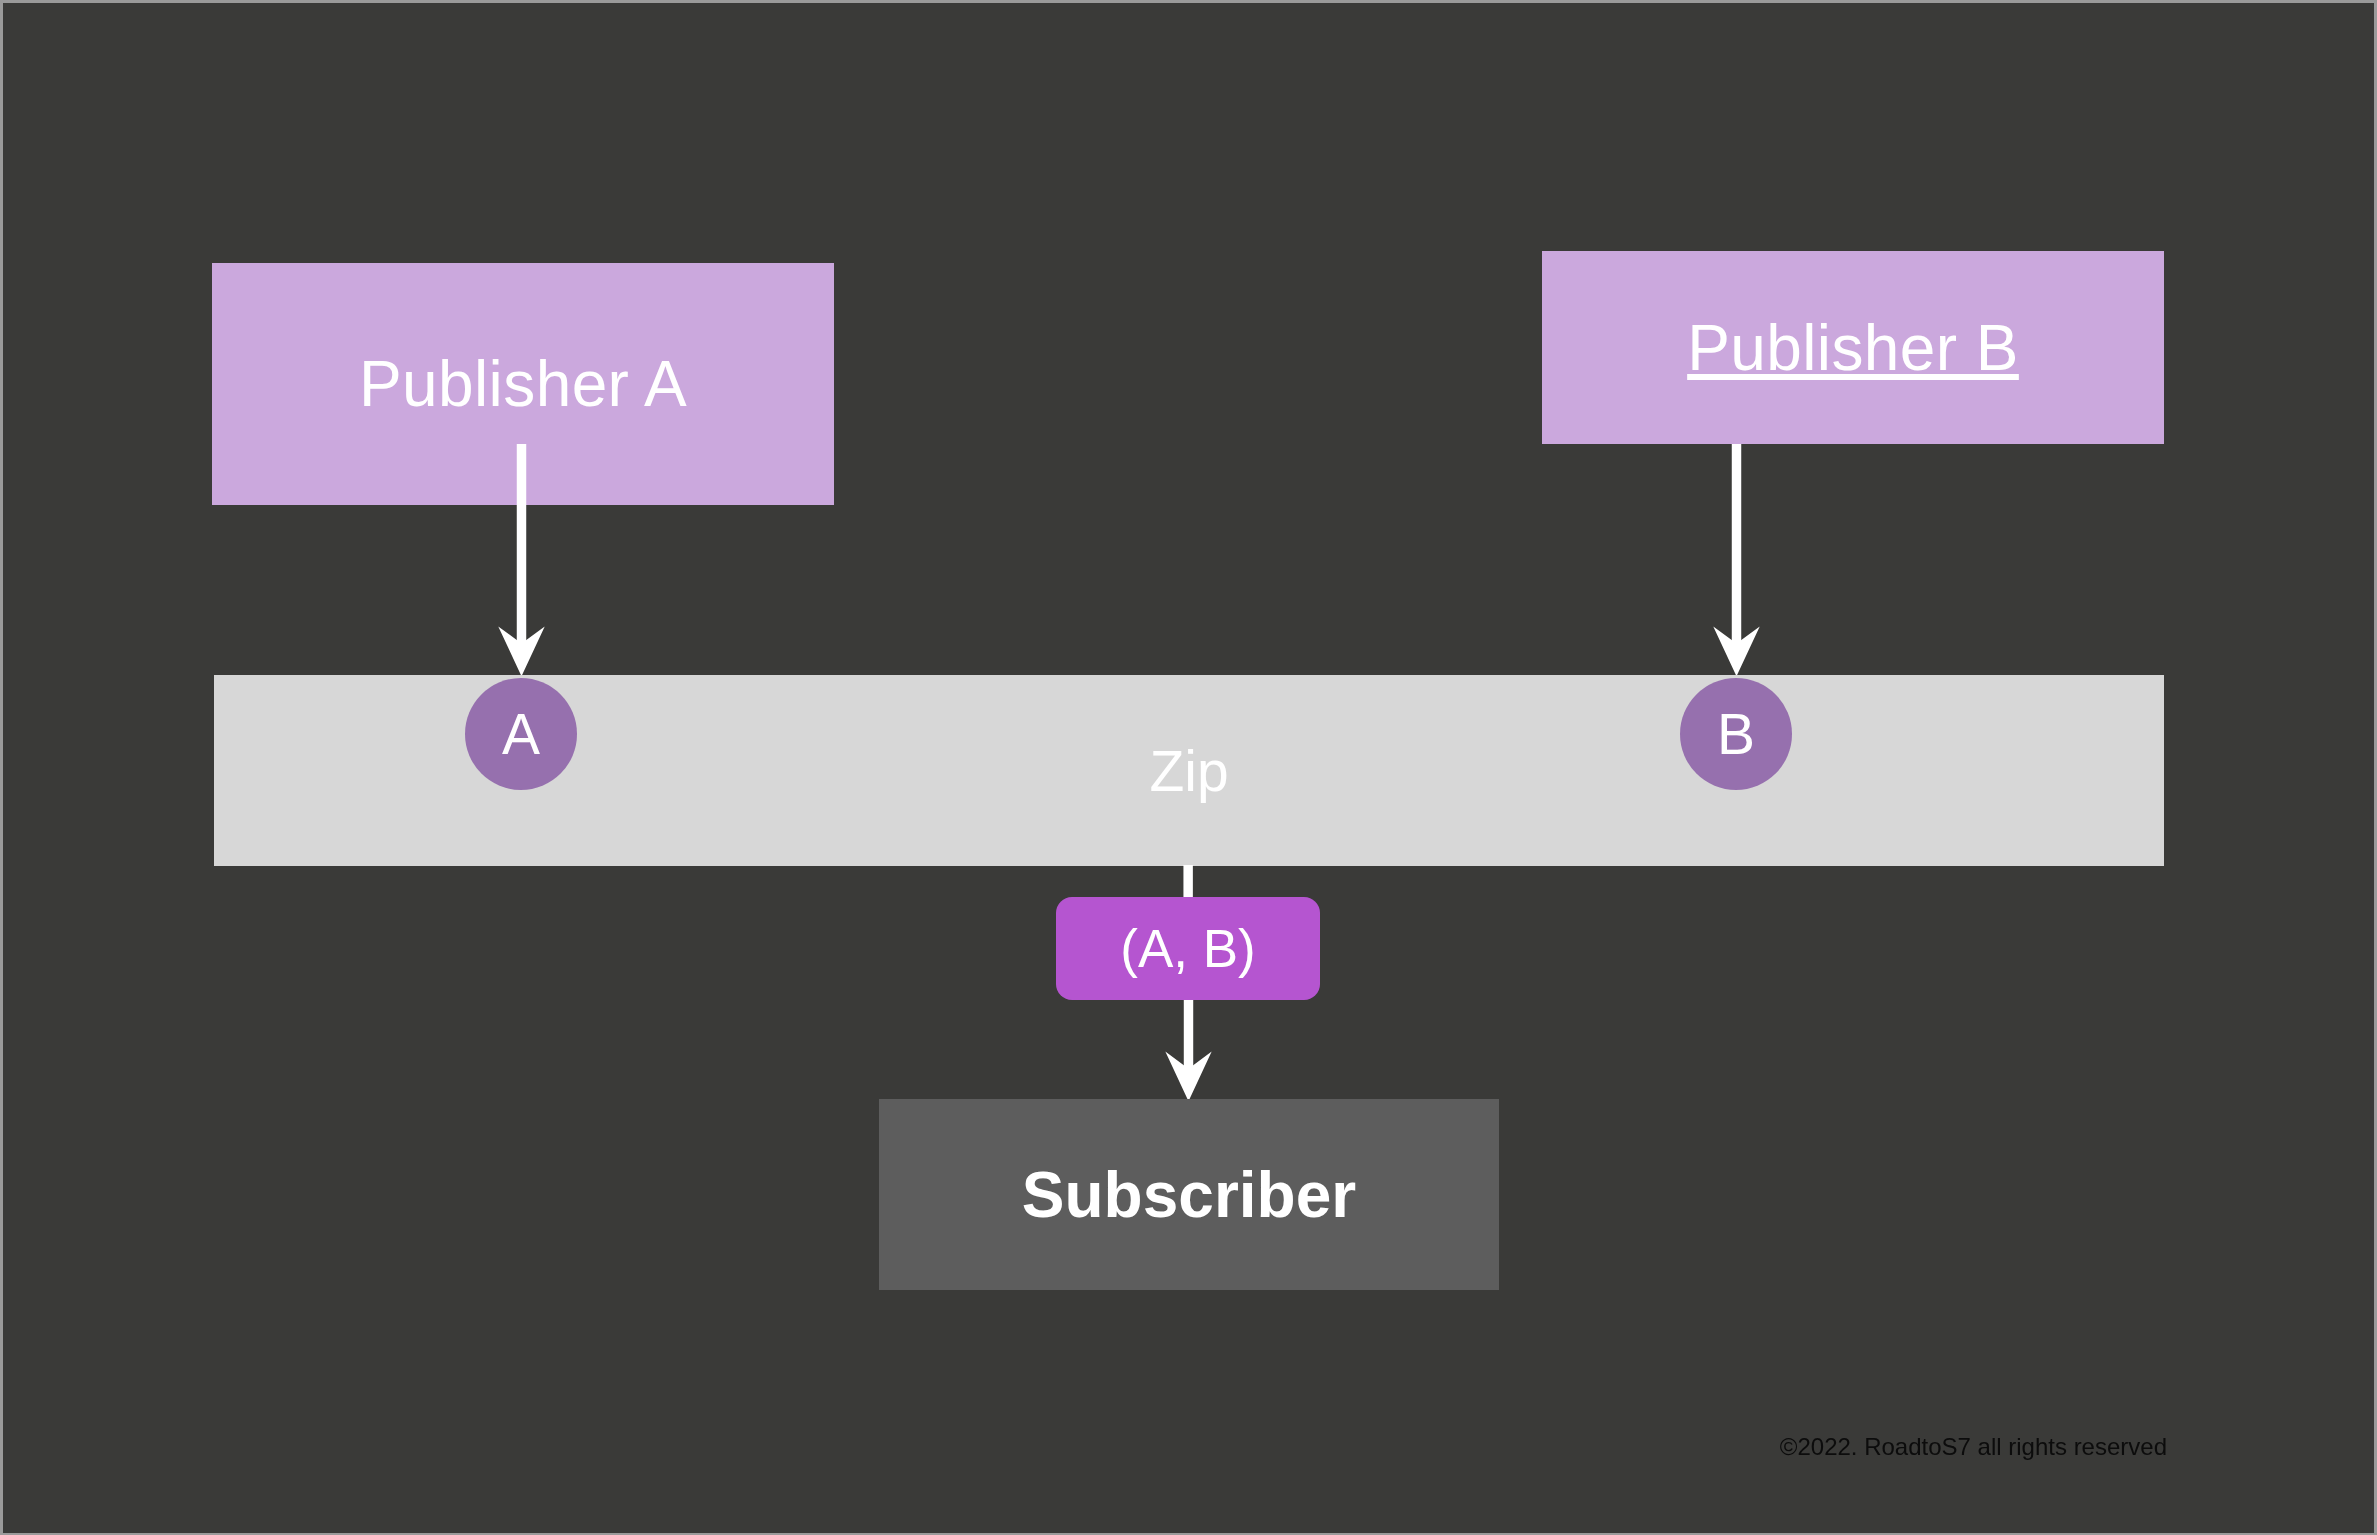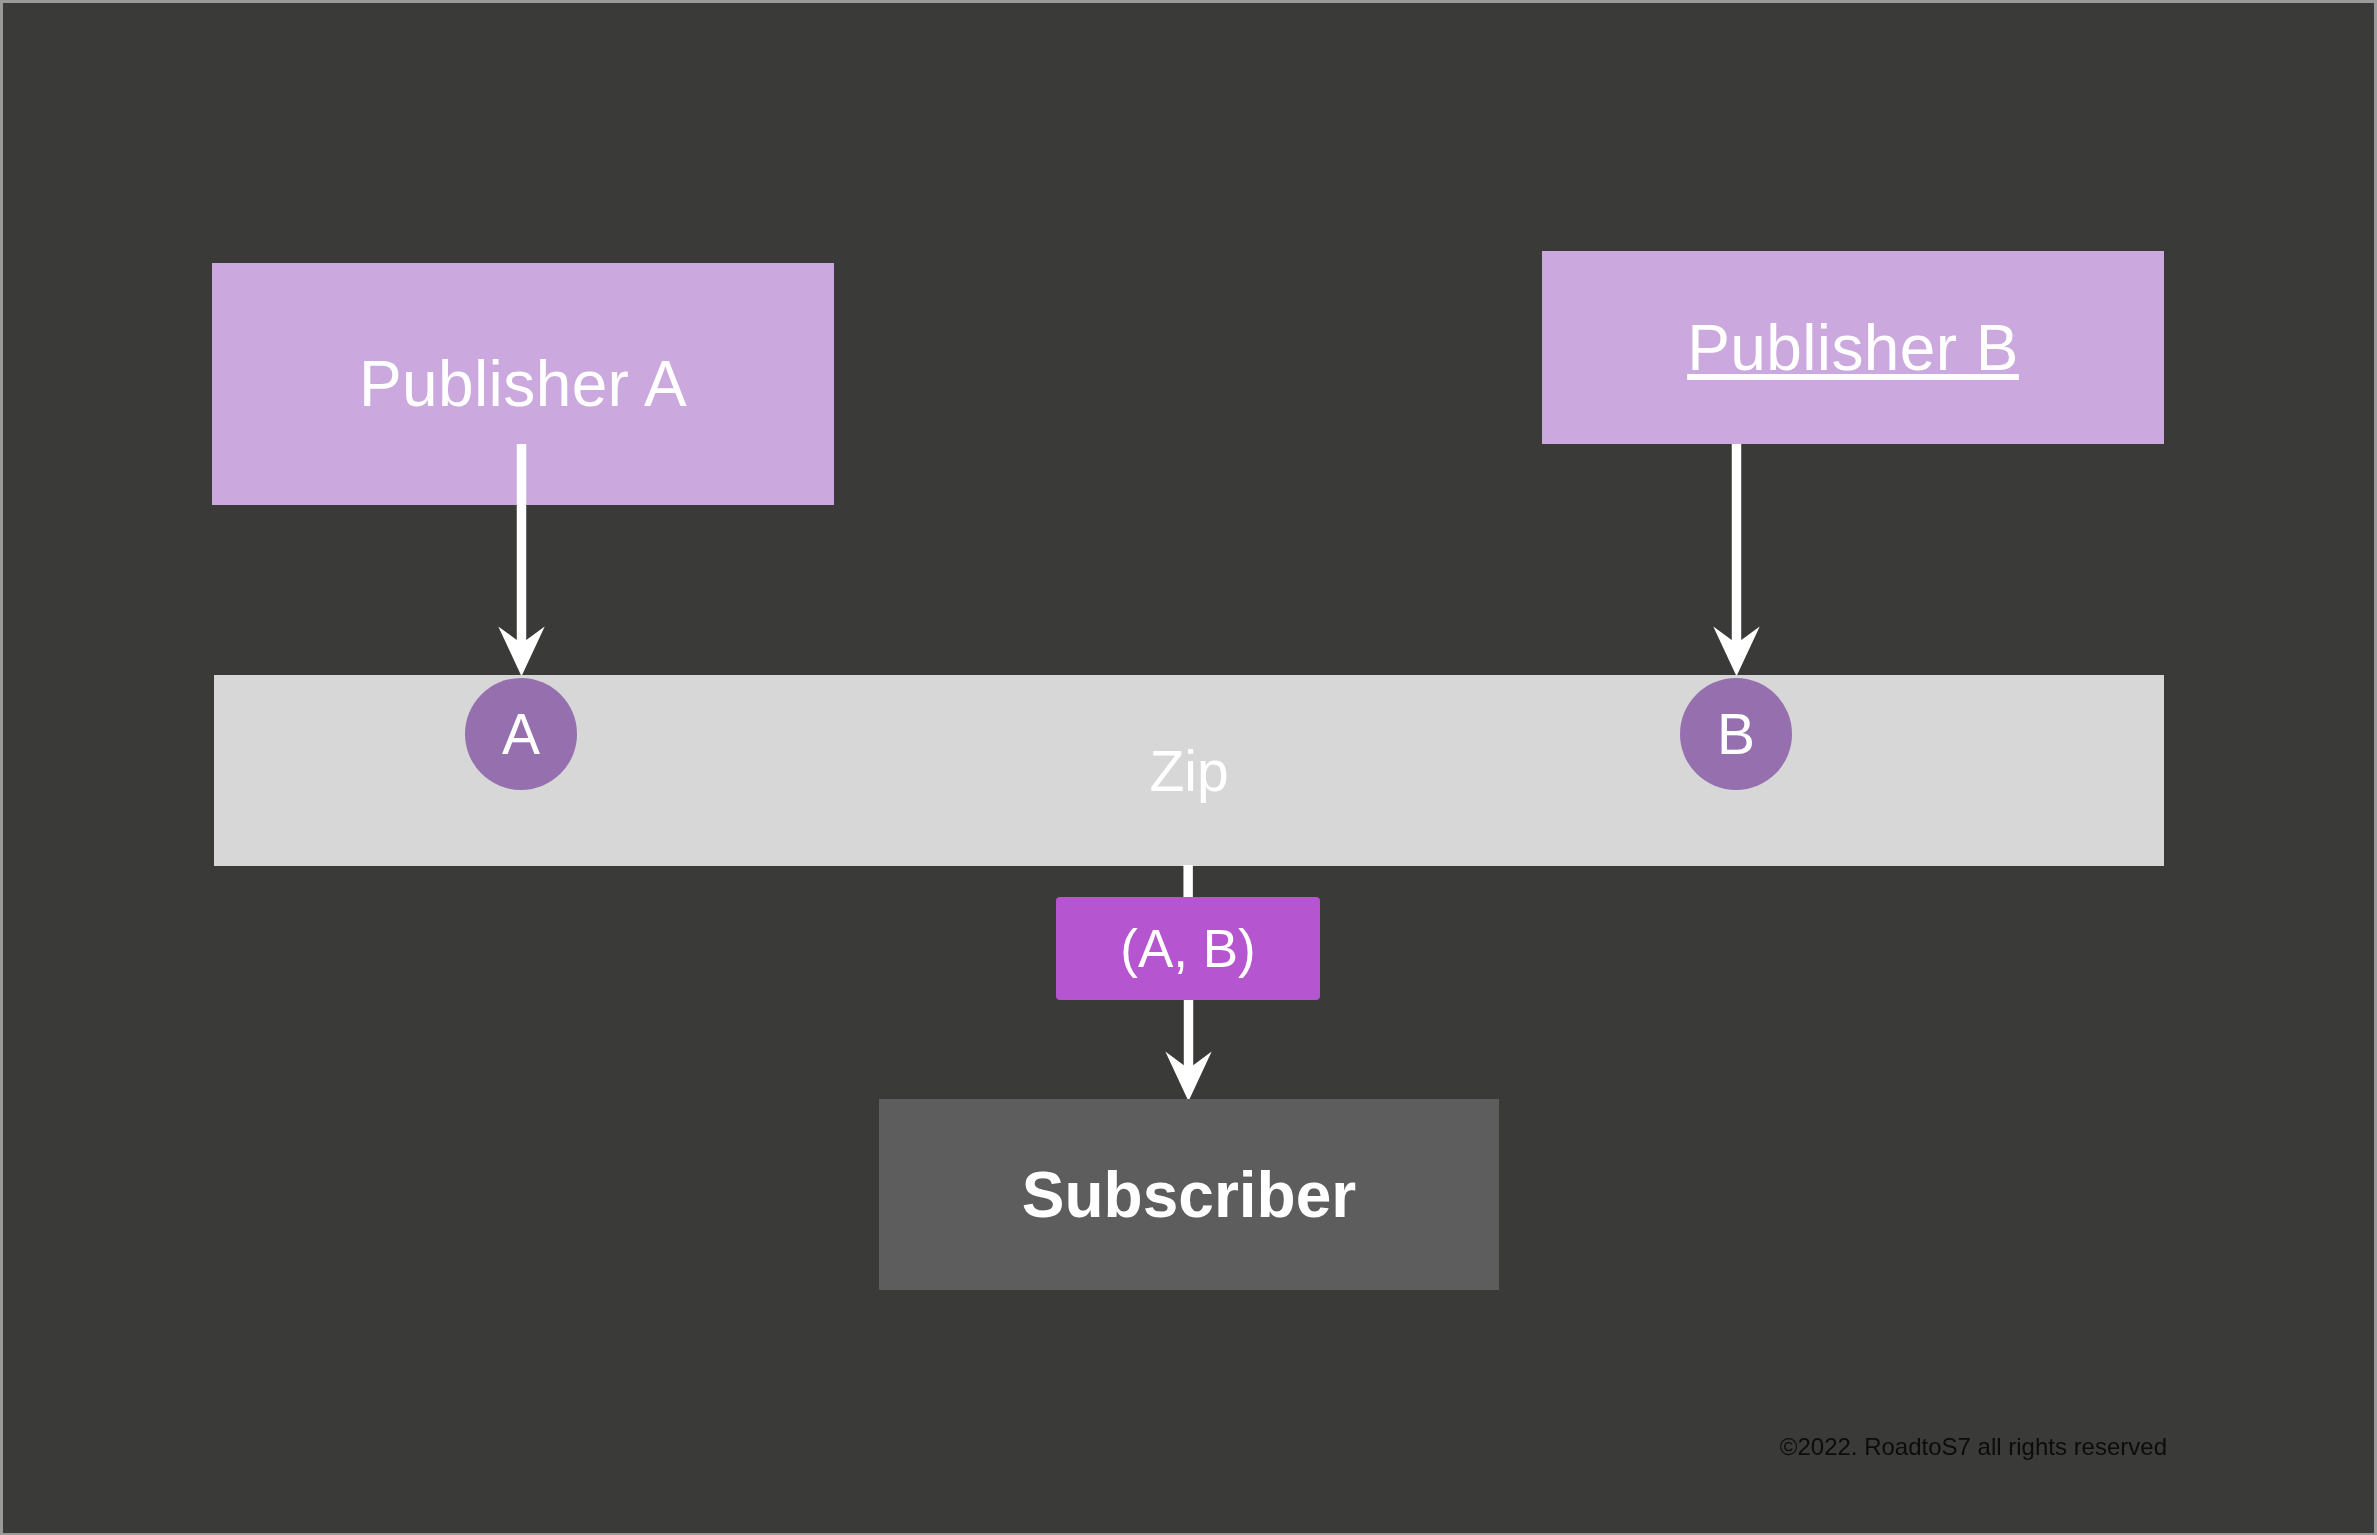--- a/index.html
+++ b/index.html
@@ -82,21 +82,21 @@
   }
 
   
   #result-badge {
     position: absolute;
     left: 1053px;
     top: 894px;
     width: 264px;
     height: 103px;
     background: #b555d0;
-    border-radius: 4px;
+    border-radius: 16px;
     display: flex;
     align-items: center;
     justify-content: center;
     color: #ffffff;
     font-size: 53px;
   }
 
   
   #subscriber-box {
     position: absolute;

